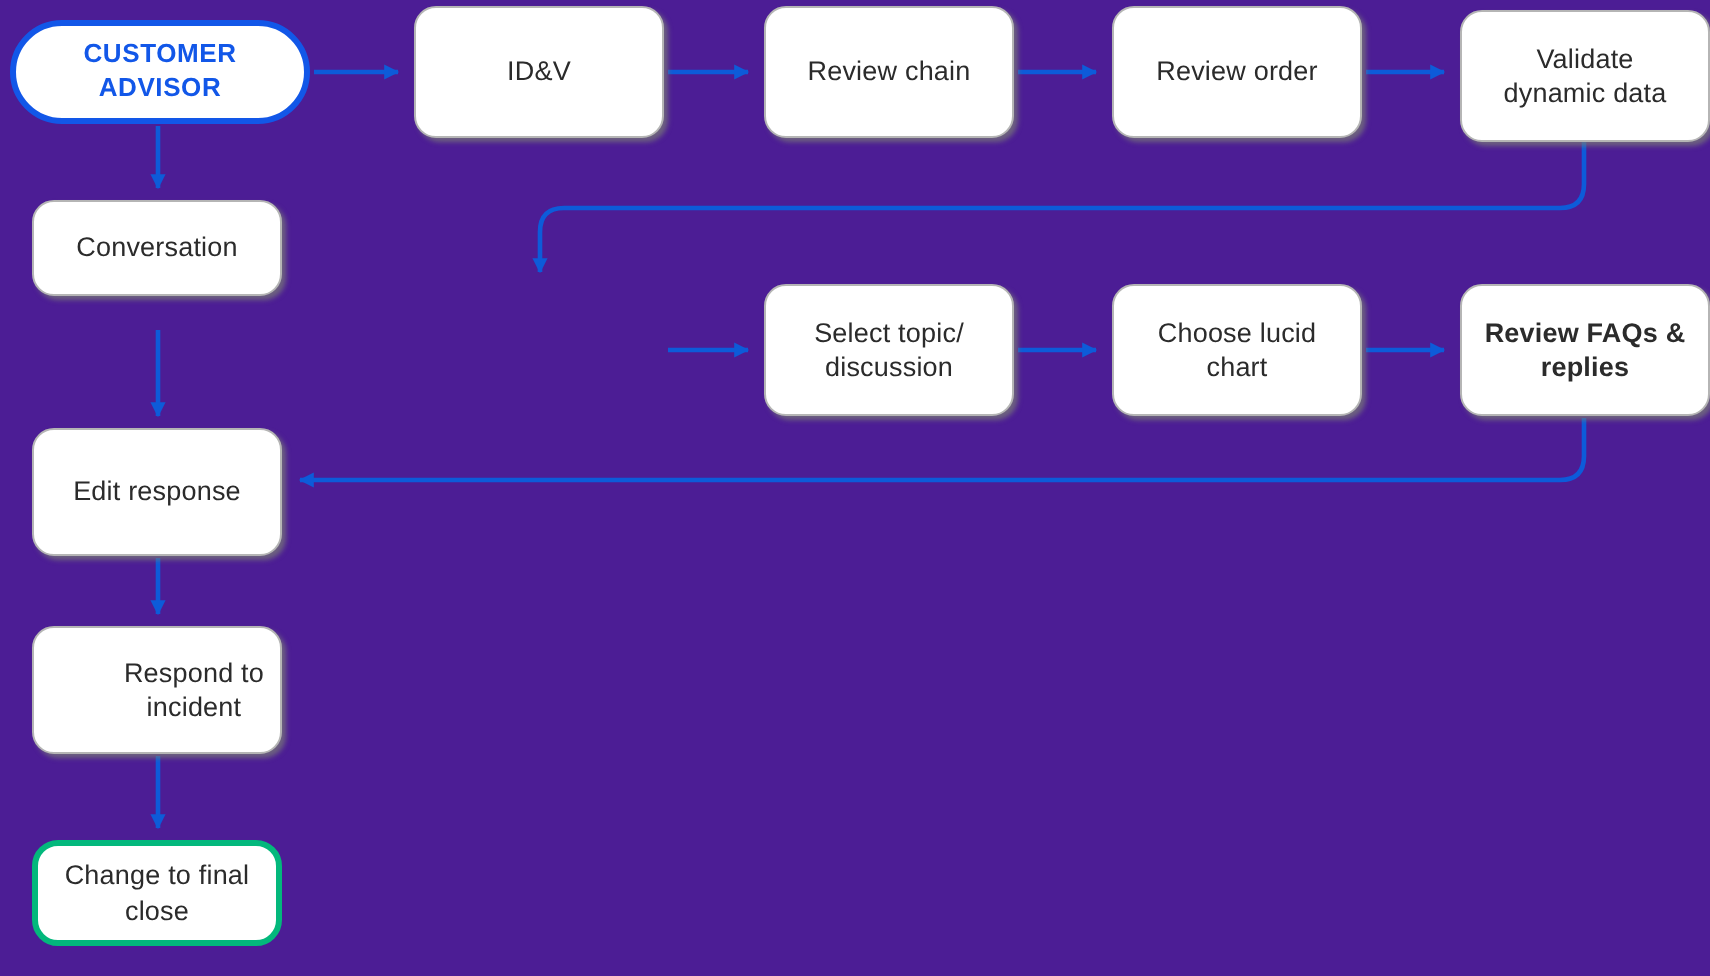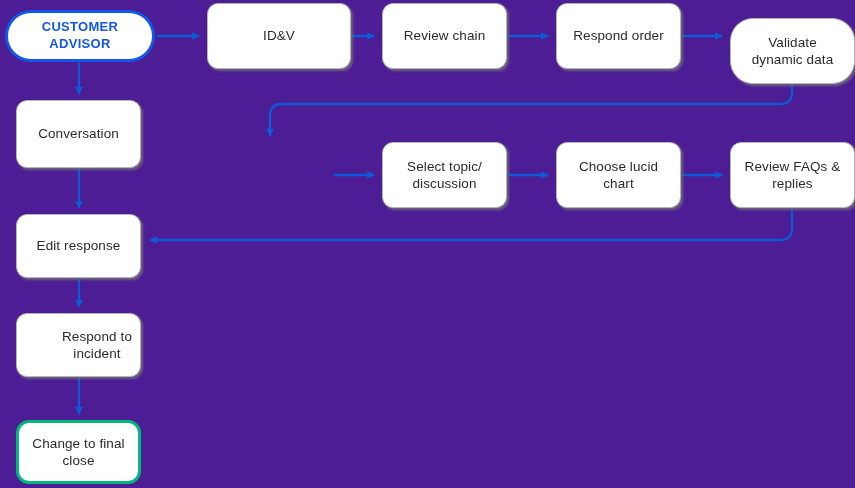--- a/index.html
+++ b/index.html
@@ -99,64 +99,64 @@
 
       <path d="M792,209 L792,228 Q792,240 780,240 L150,240"></path>
     </g>
   </svg>
 
   <div class="node terminator" style="left:5px; top:10px; width:150px; height:52px;">
     <span class="label">CUSTOMER
 ADVISOR</span>
   </div>
 
-  <div class="node process" style="left:207px; top:3px; width:144px; height:66px;">
+  <div class="node process" style="left:207px; top:3px; width:125px; height:66px;">
     <span class="label">ID&amp;V</span>
   </div>
 
   <div class="node process" style="left:382px; top:3px; width:125px; height:66px;">
     <span class="label">Review chain</span>
   </div>
 
   <div class="node process" style="left:556px; top:3px; width:125px; height:66px;">
-    <span class="label">Respond order</span>
+    <span class="label">Review order</span>
   </div>
 
-  <div class="node process" style="left:730px; top:18px; width:125px; height:66px;border-radius:23px;">
+  <div class="node process" style="left:730px; top:5px; width:125px; height:66px;">
     <span class="label">Validate
 dynamic data</span>
   </div>
 
-  <div class="node process" style="left:16px; top:100px; width:125px; height:68px;">
+  <div class="node process" style="left:16px; top:100px; width:125px; height:48px;">
     <span class="label">Conversation</span>
   </div>
 
 
   <div class="node process" style="left:556px; top:142px; width:125px; height:66px;">
     <span class="label">Choose lucid
 chart</span>
   </div>
 
   <div class="node process" style="left:382px; top:142px; width:125px; height:66px;">
     <span class="label">Select topic/
 discussion</span>
   </div>
 
-  <div class="node process" style="left:730px; top:142px; width:125px; height:66px;">
+  <div class="node process" style="left:730px; top:142px; width:125px; height:66px;font-weight:bold;">
     <span class="label">Review FAQs &amp;
 replies</span>
   </div>
 
   <div class="node process" style="left:16px; top:214px; width:125px; height:64px;">
     <span class="label">Edit response</span>
   </div>
 
   <div class="node process" style="left:16px; top:313px; width:125px; height:64px;justify-content:flex-end;">
     <span class="label">Respond to
 incident</span>
   </div>
 
-  <div class="node final" style="left:16px; top:420px; width:125px; height:64px;">
+  <div class="node final" style="left:16px; top:420px; width:125px; height:53px;">
     <span class="label">Change to final
 close</span>
   </div>
 
 </div>
 
 </body></html>

